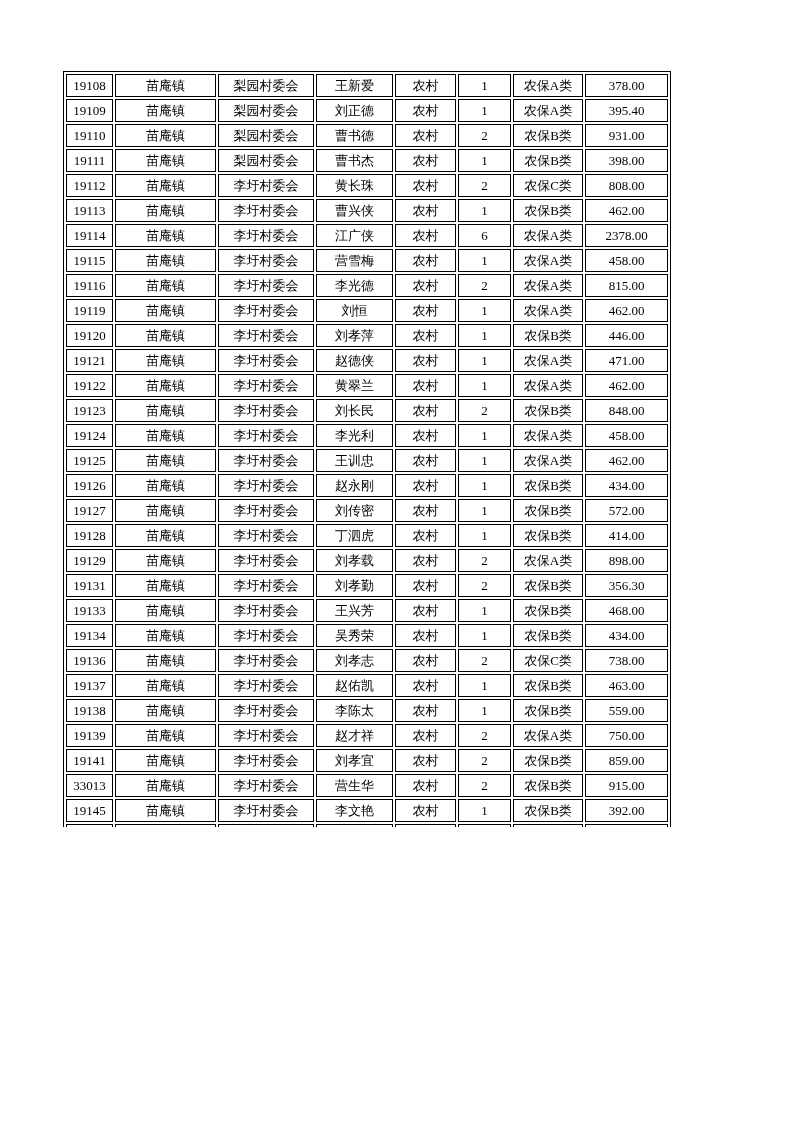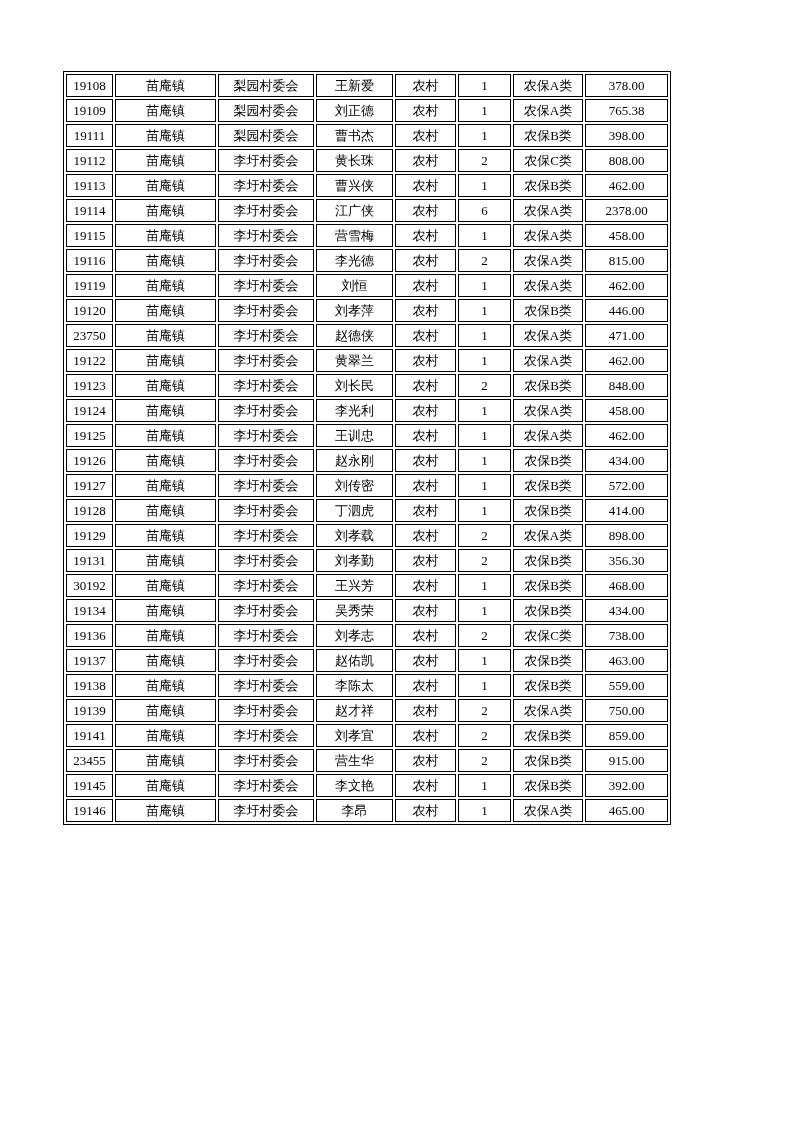--- a/index.html
+++ b/index.html
@@ -68,23 +68,33 @@
   </tr>
 
   <tr>
     <td>19109</td>
     <td>苗庵镇</td>
     <td>梨园村委会</td>
     <td>刘正德</td>
     <td>农村</td>
     <td>1</td>
     <td>农保A类</td>
-    <td>765.38</td>
-  </tr>
-
+    <td>395.40</td>
+  </tr>
+
+  <tr>
+    <td>19110</td>
+    <td>苗庵镇</td>
+    <td>梨园村委会</td>
+    <td>曹书德</td>
+    <td>农村</td>
+    <td>2</td>
+    <td>农保B类</td>
+    <td>931.00</td>
+  </tr>
 
   <tr>
     <td>19111</td>
     <td>苗庵镇</td>
     <td>梨园村委会</td>
     <td>曹书杰</td>
     <td>农村</td>
     <td>1</td>
     <td>农保B类</td>
     <td>398.00</td>
@@ -163,21 +173,21 @@
     <td>苗庵镇</td>
     <td>李圩村委会</td>
     <td>刘孝萍</td>
     <td>农村</td>
     <td>1</td>
     <td>农保B类</td>
     <td>446.00</td>
   </tr>
 
   <tr>
-    <td>23750</td>
+    <td>19121</td>
     <td>苗庵镇</td>
     <td>李圩村委会</td>
     <td>赵德侠</td>
     <td>农村</td>
     <td>1</td>
     <td>农保A类</td>
     <td>471.00</td>
   </tr>
 
   <tr>
@@ -275,21 +285,21 @@
     <td>李圩村委会</td>
     <td>刘孝勤</td>
     <td>农村</td>
     <td>2</td>
     <td>农保B类</td>
     <td>356.30</td>
   </tr>
 
 
   <tr>
-    <td>30192</td>
+    <td>19133</td>
     <td>苗庵镇</td>
     <td>李圩村委会</td>
     <td>王兴芳</td>
     <td>农村</td>
     <td>1</td>
     <td>农保B类</td>
     <td>468.00</td>
   </tr>
 
   <tr>
@@ -354,21 +364,21 @@
     <td>苗庵镇</td>
     <td>李圩村委会</td>
     <td>刘孝宜</td>
     <td>农村</td>
     <td>2</td>
     <td>农保B类</td>
     <td>859.00</td>
   </tr>
 
   <tr>
-    <td>23455</td>
+    <td>33013</td>
     <td>苗庵镇</td>
     <td>李圩村委会</td>
     <td>营生华</td>
     <td>农村</td>
     <td>2</td>
     <td>农保B类</td>
     <td>915.00</td>
   </tr>
 
 

